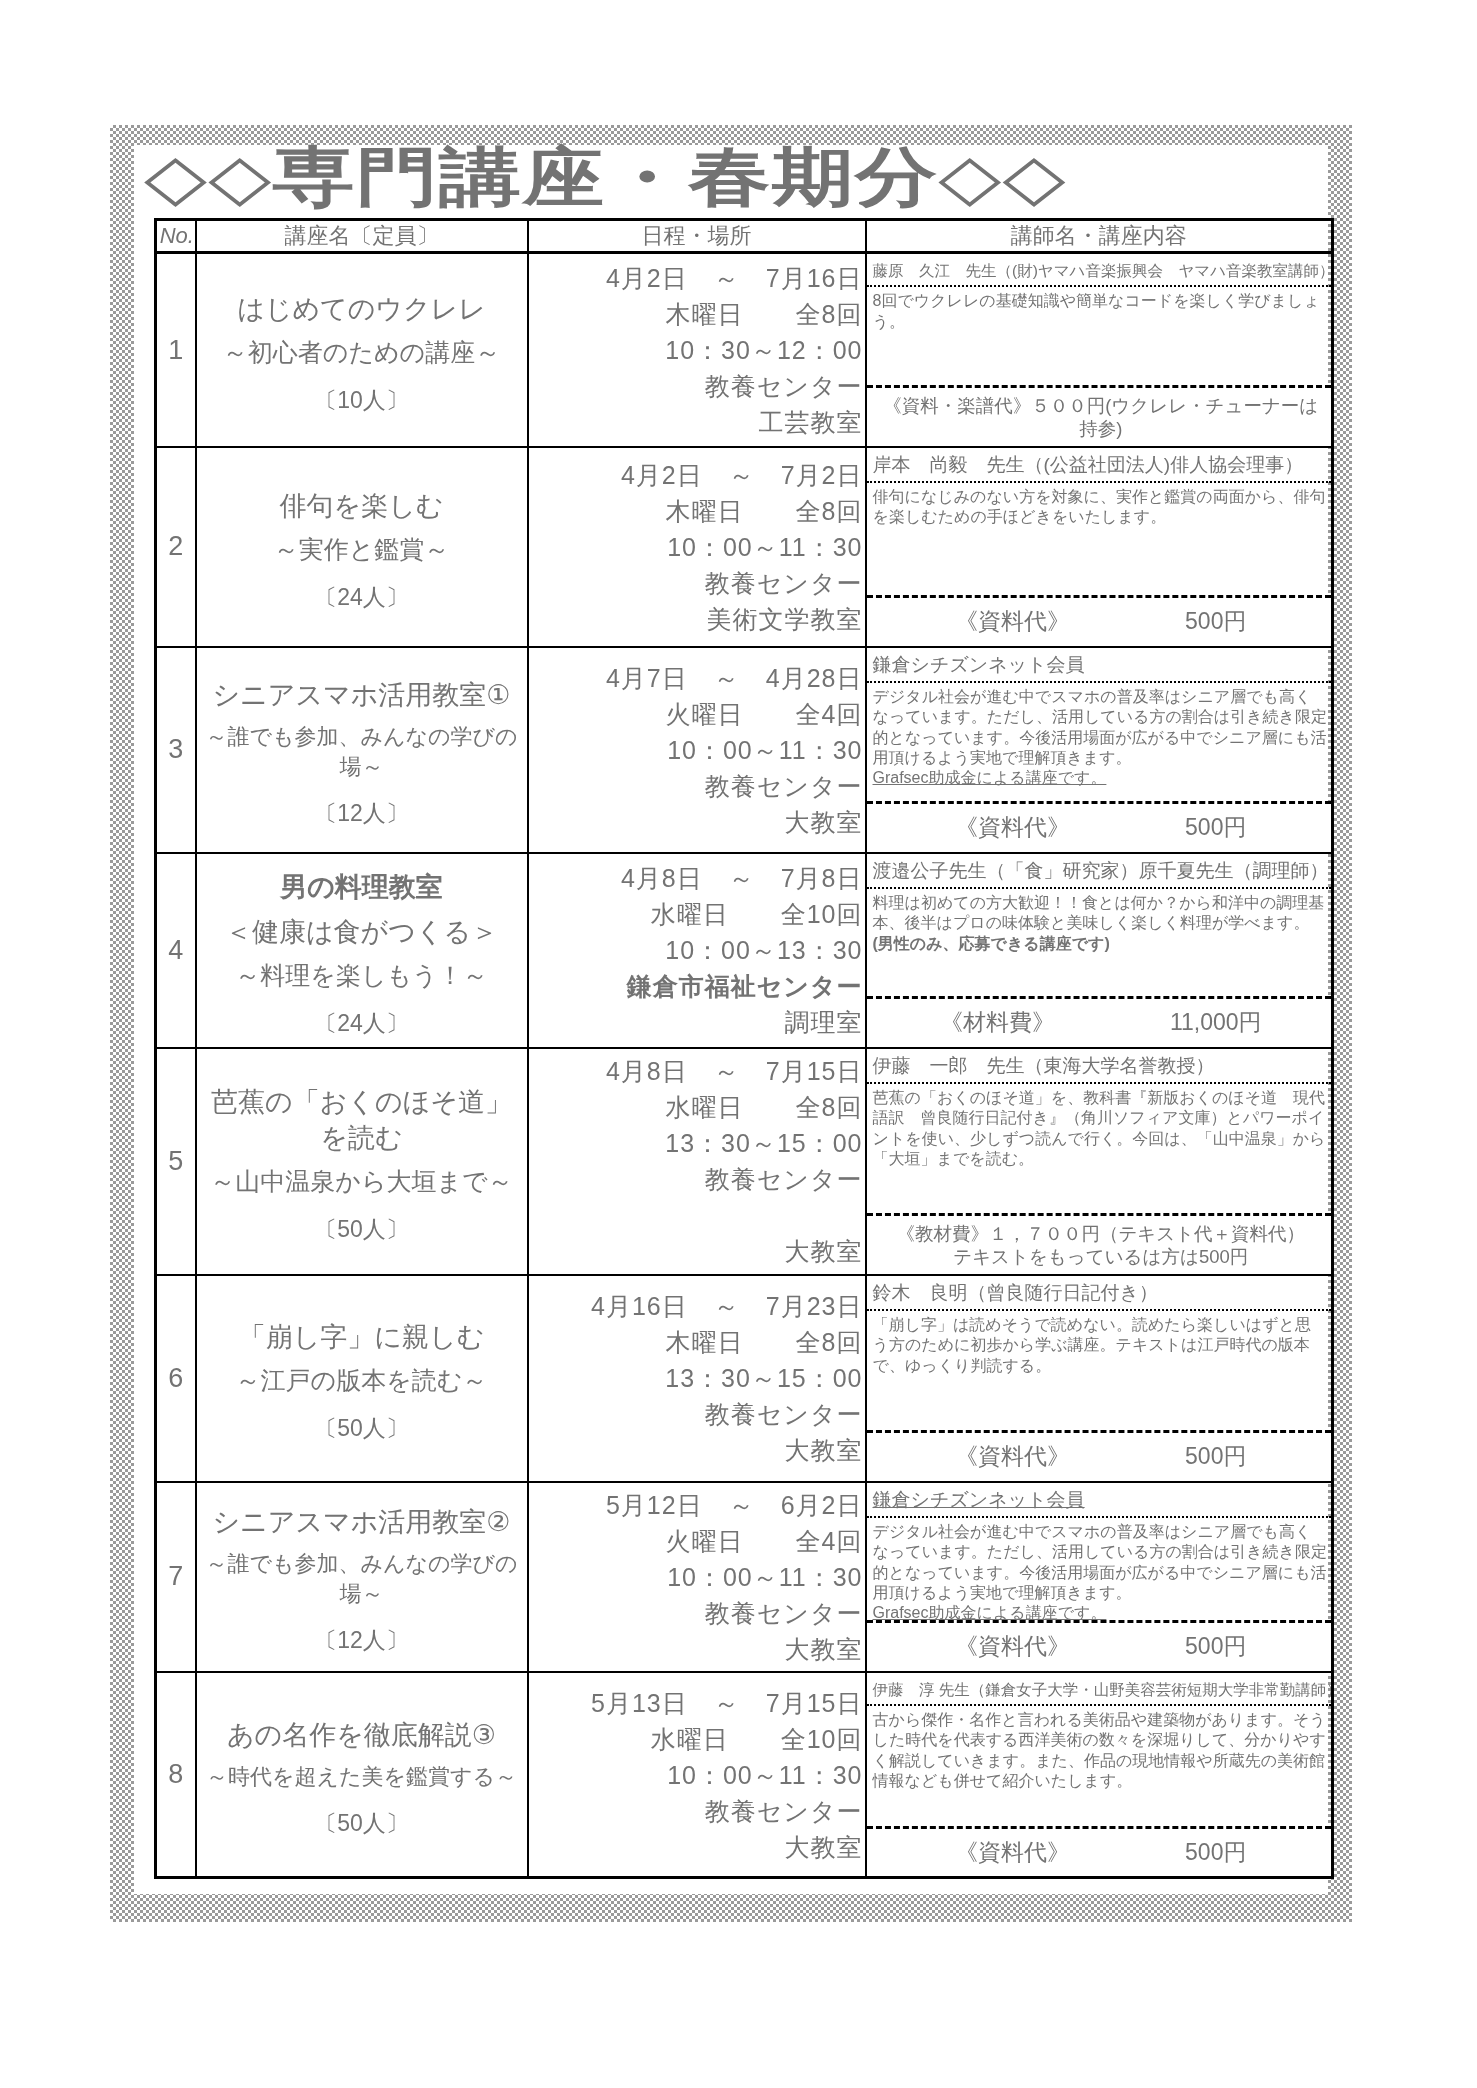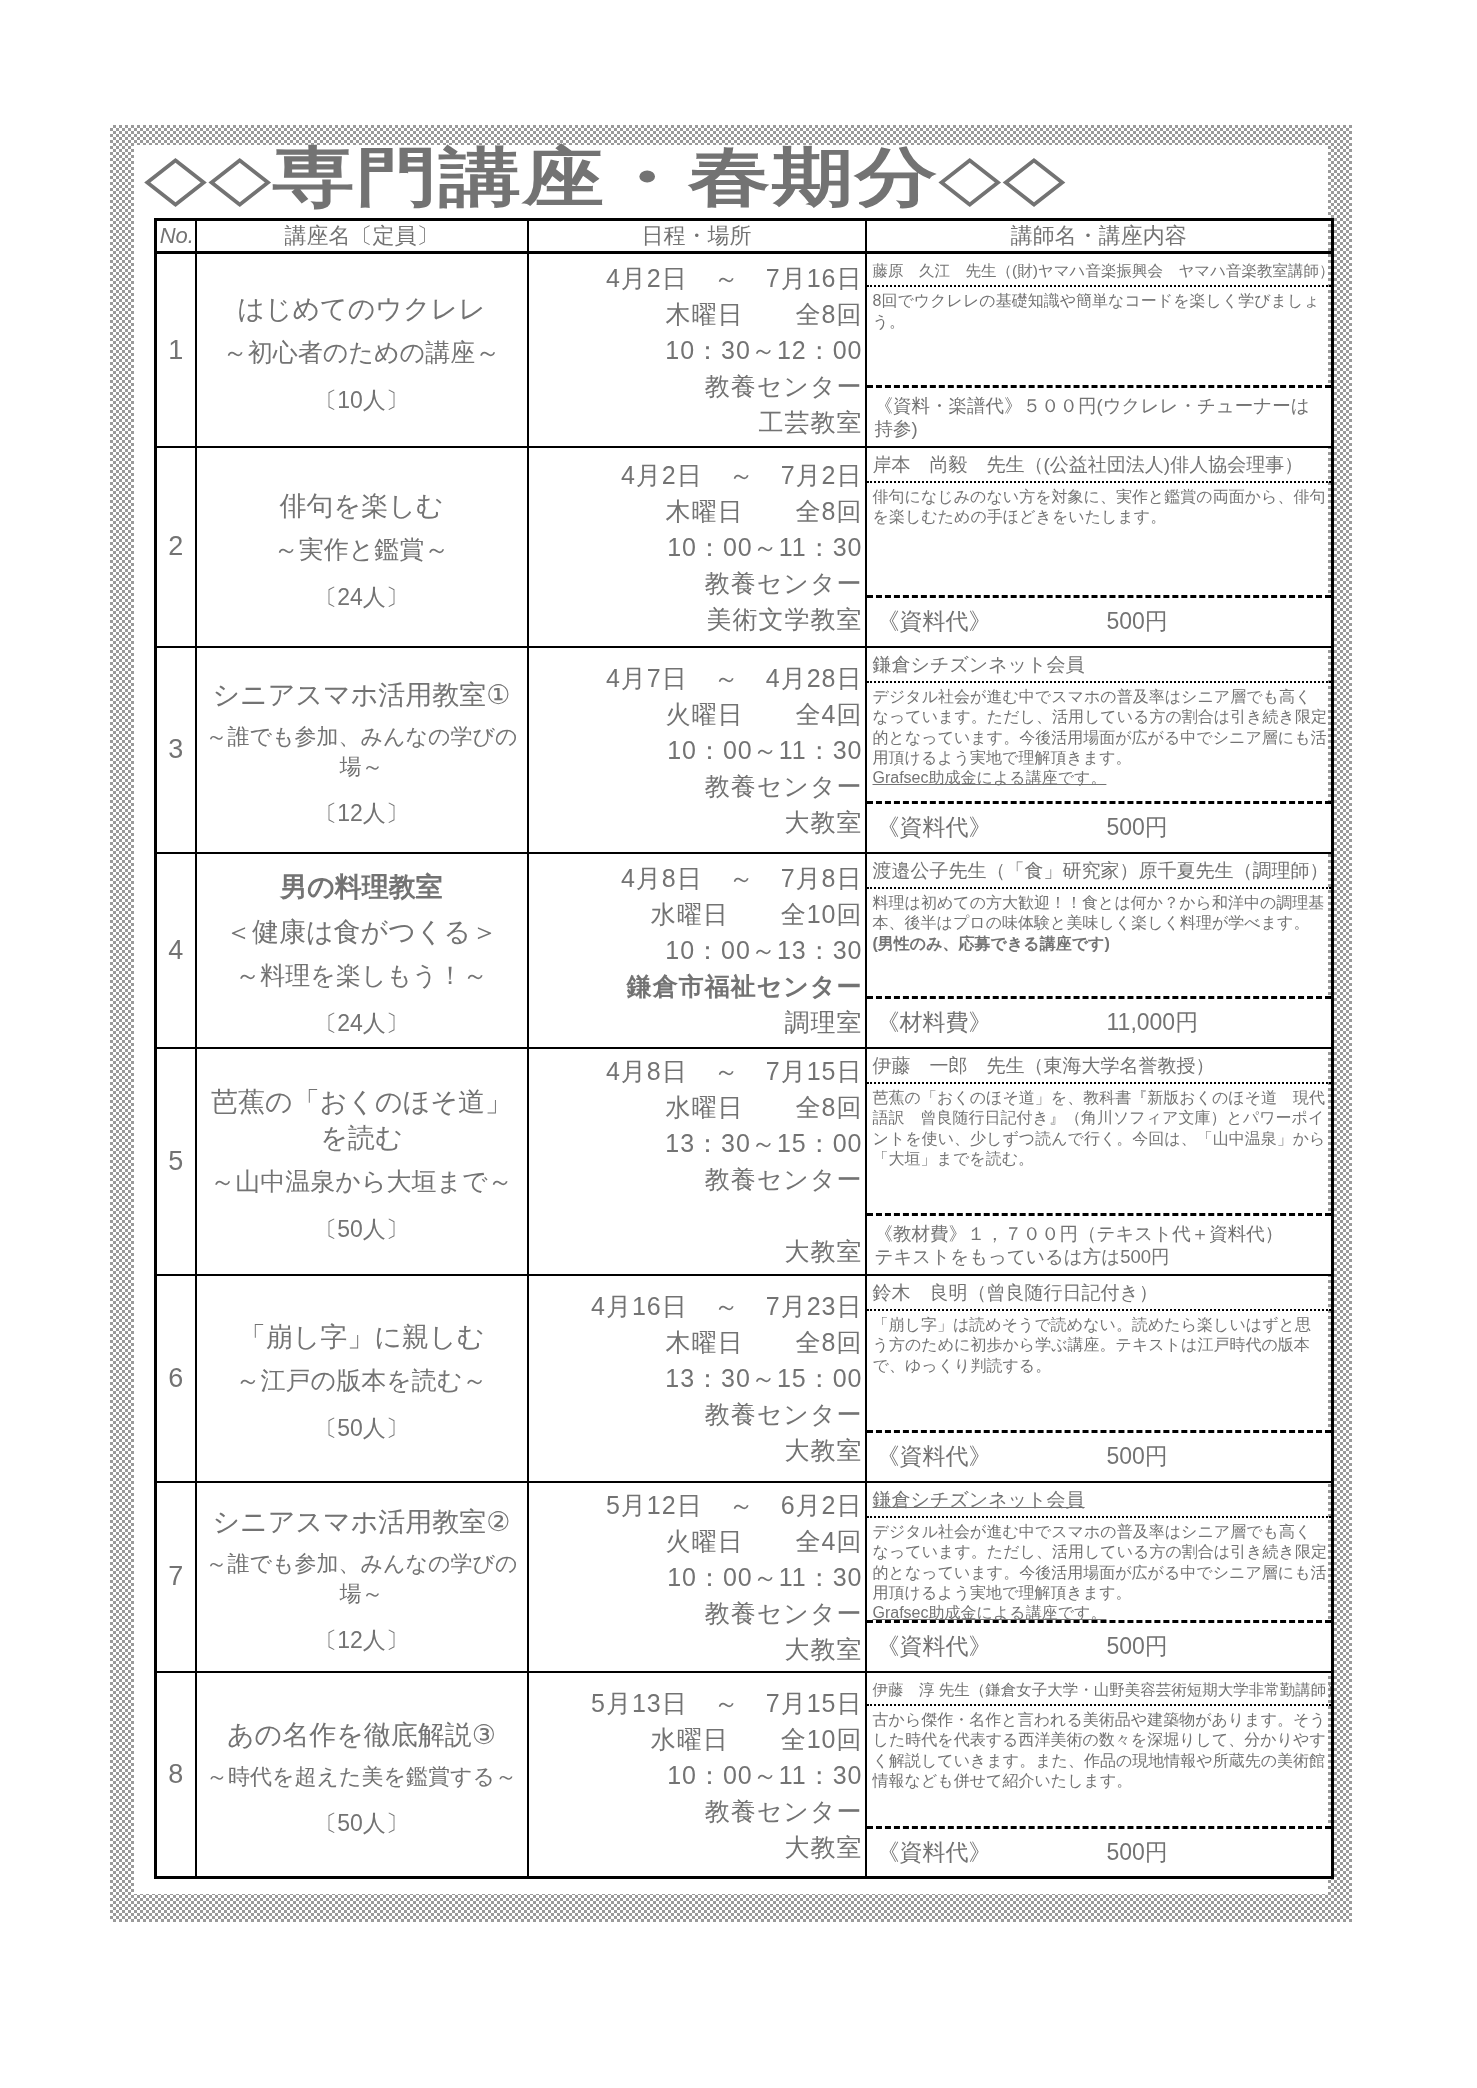--- a/index.html
+++ b/index.html
@@ -75,20 +75,21 @@
   .instr.small { font-size: 15.5px; padding-top: 8px; }
   .instr.u { text-decoration: underline; }
   .content { font-size: 16px; line-height: 1.28; padding: 4px 4px 6px 6px; letter-spacing: 0px; }
   .content .b { font-weight: bold; }
   .content .u { text-decoration: underline; }
   .fee {
     position: absolute; left: 0; right: 0; bottom: 0;
     border-top: 3px dashed #000;
     font-size: 23px; padding: 9px 6px 10px 10px;
     background: #fff;
+    text-align: center;
   }
   .fee.small { font-size: 18.5px; padding: 6px 4px 6px 8px; }
   .fee-line { line-height: 1.25; }
 </style>
 </head>
 <body>
 
 <div class="page">
   <div class="frame">
     <div class="frame-inner">

